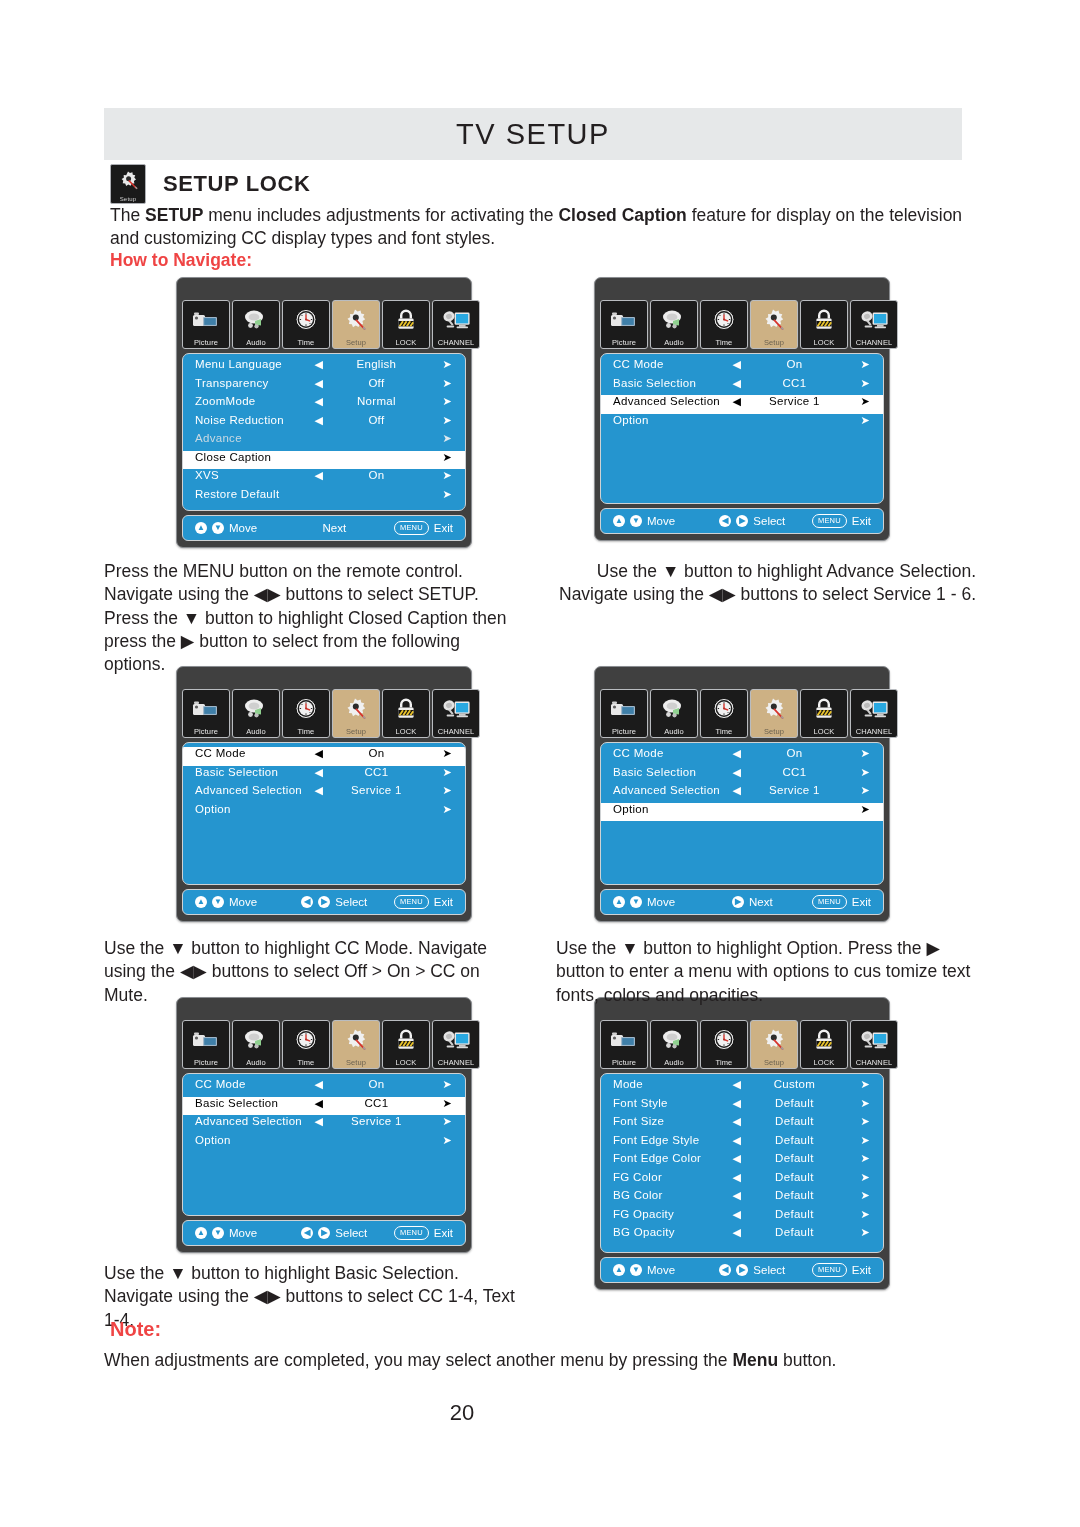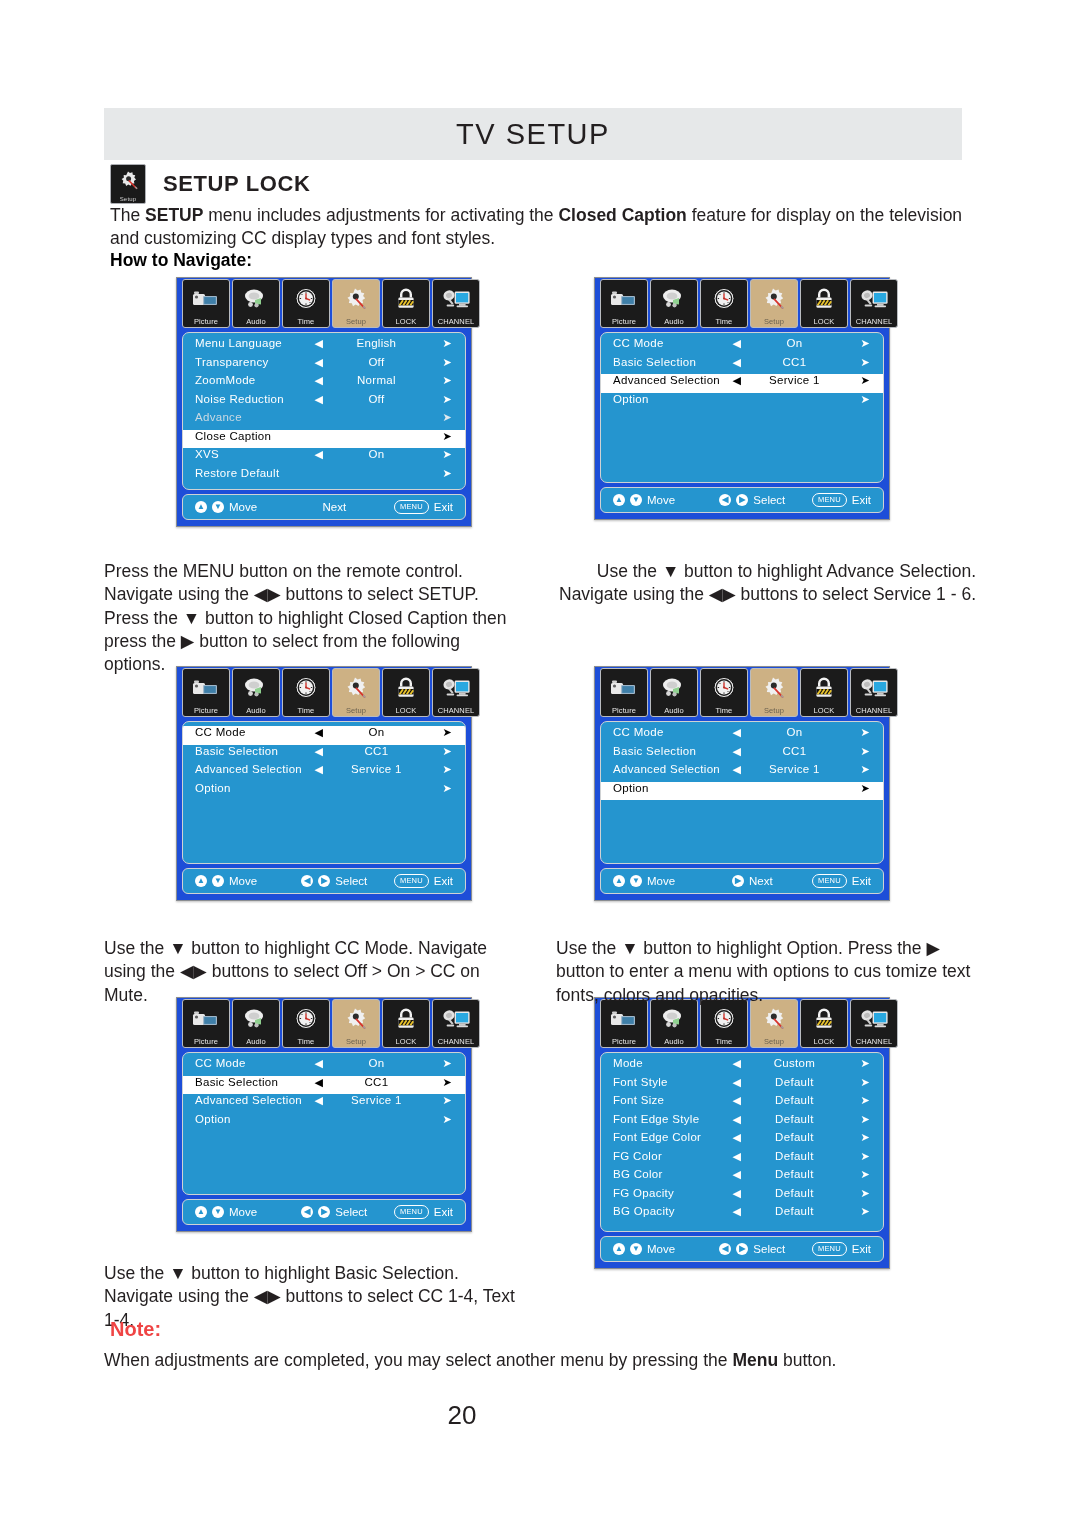--- a/index.html
+++ b/index.html
@@ -50,47 +50,47 @@
   }
 
   
   .bodytext {
     position: absolute;
     font-size: 17.5px; color: #231f20; line-height: 1.33;
   }
   .bodytext b { font-weight: bold; }
 
   .intro { left: 110px; top: 204px; width: 862px; }
-  .how-nav { position:absolute; left:110px; top:250px; font-size:17.5px; font-weight:bold; color:#000000; }
+  .how-nav { position:absolute; left:110px; top:250px; font-size:17.5px; font-weight:bold; color:#ef4444; }
 
   .cap { width: 420px; }
   .cap-l1 { left: 104px; top: 560px; }
   .cap-r1 { left: 556px; top: 560px; text-align: right; }
   .cap-l2 { left: 104px; top: 937px; }
   .cap-r2 { left: 556px; top: 937px; }
   .cap-l3 { left: 104px; top: 1262px; }
 
   .note-title {
     position: absolute; left: 110px; top: 1318px;
     font-size: 20px; font-weight: bold; color: #ef4444;
   }
   .note-body { left: 104px; top: 1349px; width: 800px; }
 
   .page-num {
     position: absolute; left: 0; right: 0; top: 1400px;
-    text-align: center; font-size: 26px; color: #231f20;
+    text-align: center; font-size: 22px; color: #231f20;
   }
 
   
   .osd {
     position: absolute;
-    background: #1d4ed8;
+    background: #404040;
     border: 1.5px solid #8a8d91;
-    border-radius: 0;
-    padding: 1px 5px 6px 5px;
+    border-radius: 7px;
+    padding: 22px 5px 6px 5px;
     box-shadow: 0 1px 2px rgba(0,0,0,.25);
   }
   .osd-iconbar {
     display: flex; gap: 2px;
     justify-content: flex-start;
     background: transparent;
     margin-bottom: 4px;
   }
   .osd-tab {
     width: 48px; height: 49px;

